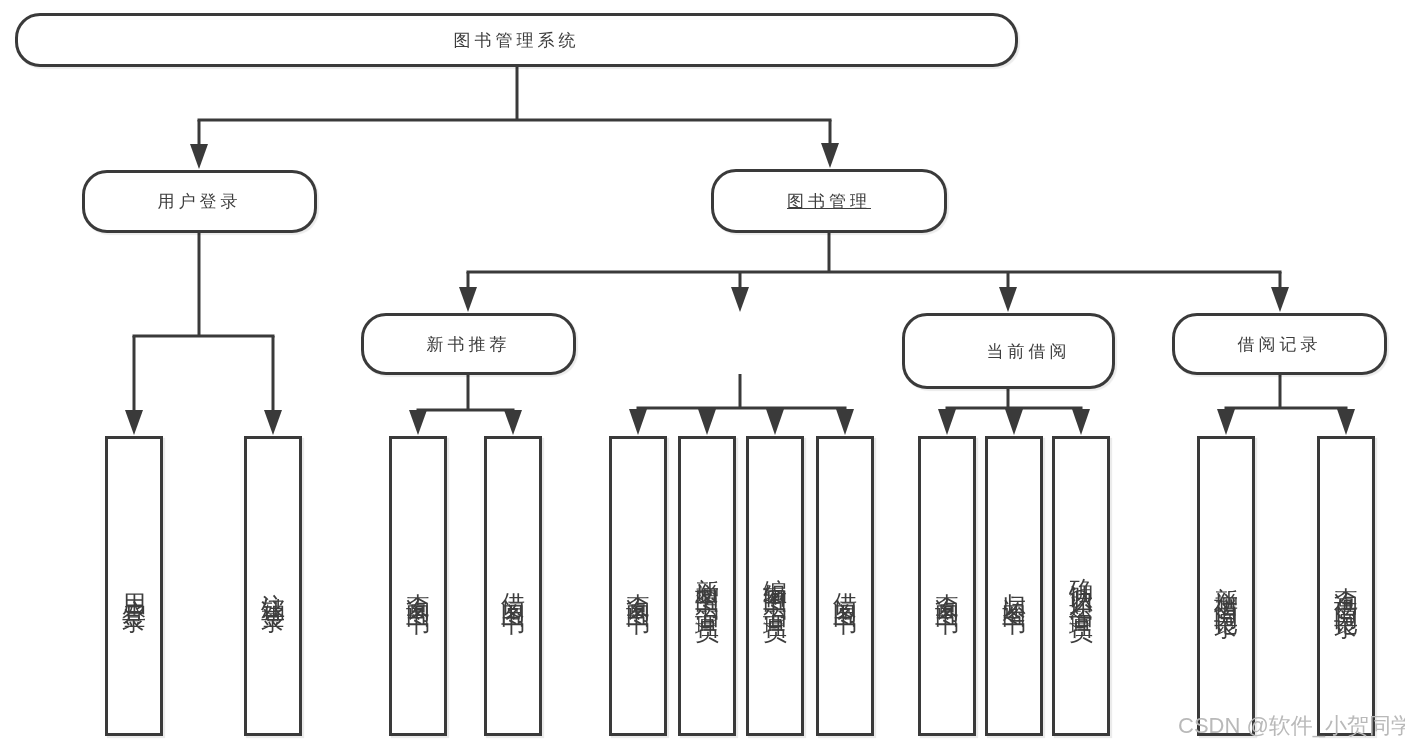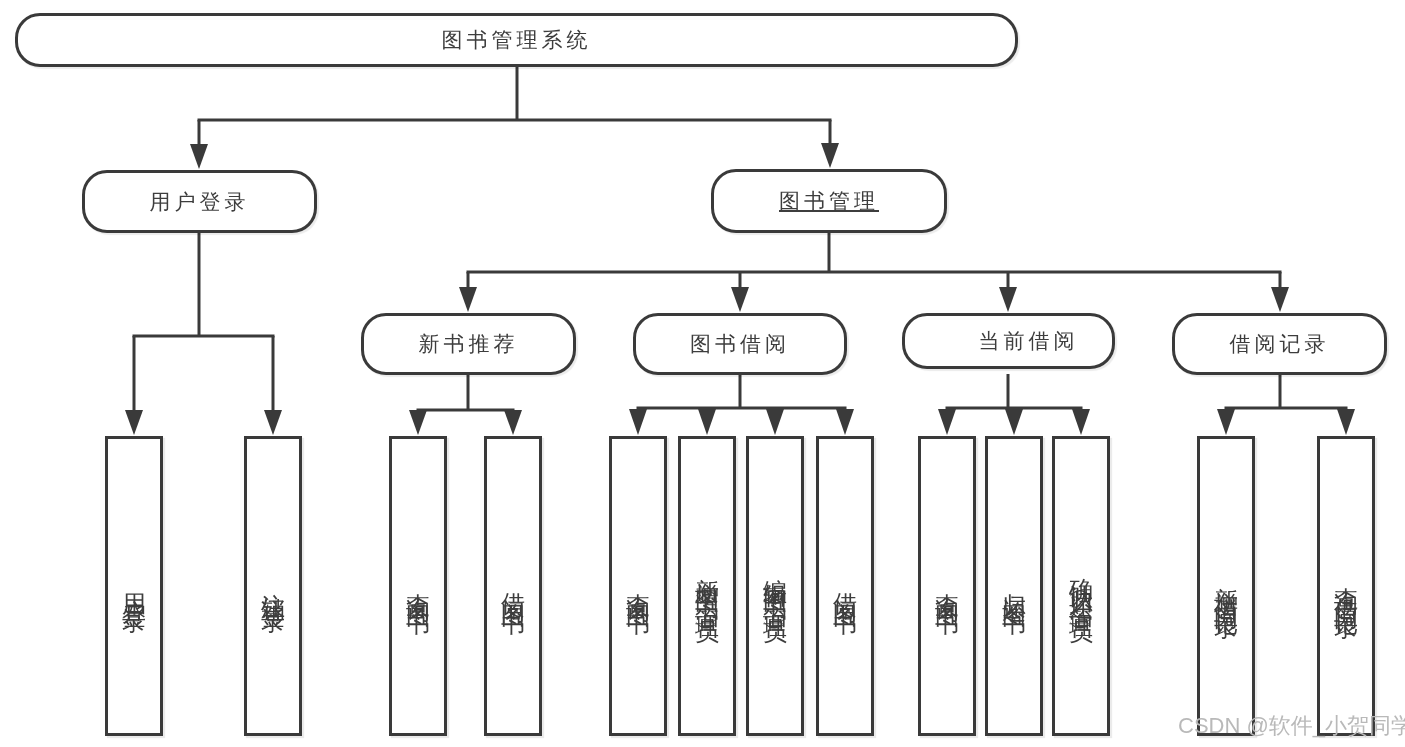--- a/index.html
+++ b/index.html
@@ -39,21 +39,21 @@
     position: absolute;
     background: #ffffff;
     border: 3px solid var(--border);
     color: var(--text);
     display: flex;
     align-items: center;
     justify-content: center;
     box-shadow: 2px 2px 1px rgba(0,0,0,0.08);
   }
   .node-h {
-    font-size: 21px;
+    font-size: 17px;
     letter-spacing: 4px;
     white-space: nowrap;
     border-radius: 25px;
   }
   .node-v {
     width: 58px;
     top: 436px;
     height: 300px;
   }
   .vtext {
@@ -142,22 +142,21 @@
       <polygon points="1337,409 1355,409 1346,435"></polygon>
     </g>
   </svg>
 
   <div class="node node-h" style="left:15px; top:13px; width:1003px; height:54px;">图书管理系统</div>
 
   <div class="node node-h" style="left:82px; top:170px; width:235px; height:63px;">用户登录</div>
   <div class="node node-h" style="left:711px; top:169px; width:236px; height:64px;text-decoration:underline;">图书管理</div>
 
   <div class="node node-h" style="left:361px; top:313px; width:215px; height:62px;text-align:right;">新书推荐</div>
-  <div class="node node-h" style="left:633px; top:313px; width:214px; height:62px;">图书借阅</div>
-  <div class="node node-h" style="left:902px; top:313px; width:213px; height:56px;padding-left:40px;">当前借阅</div>
+  <div class="node node-h" style="left:902px; top:313px; width:213px; height:76px;padding-left:40px;">当前借阅</div>
   <div class="node node-h" style="left:1172px; top:313px; width:215px; height:62px;">借阅记录</div>
 
   <div class="node node-v" style="left:105px;">
     <span class="vtext">用户登录</span>
   </div>
   <div class="node node-v" style="left:244px;">
     <span class="vtext">注销登录</span>
   </div>
 
   <div class="node node-v" style="left:389px;">

